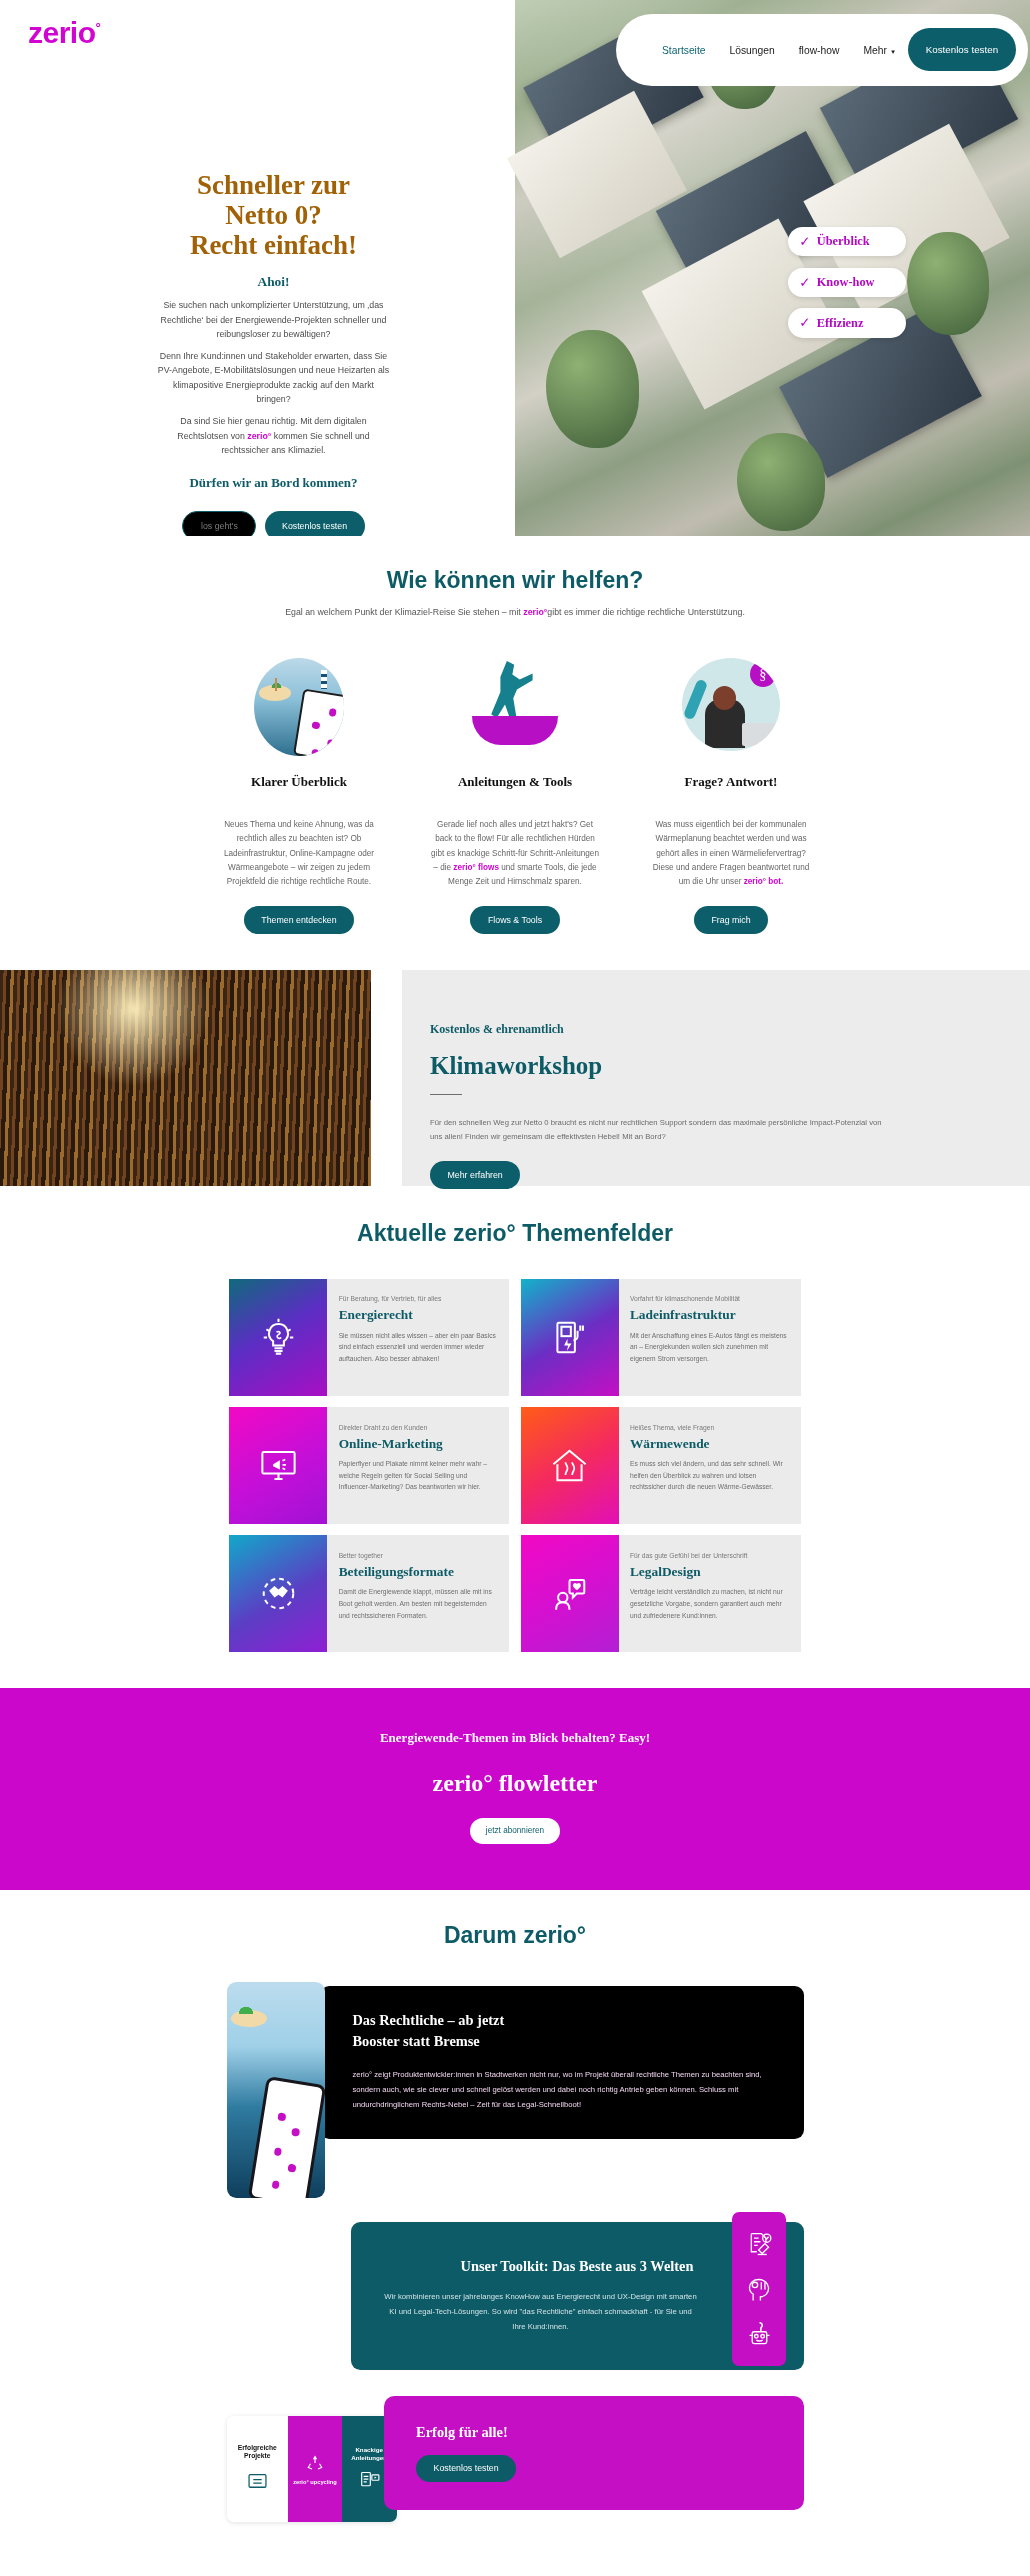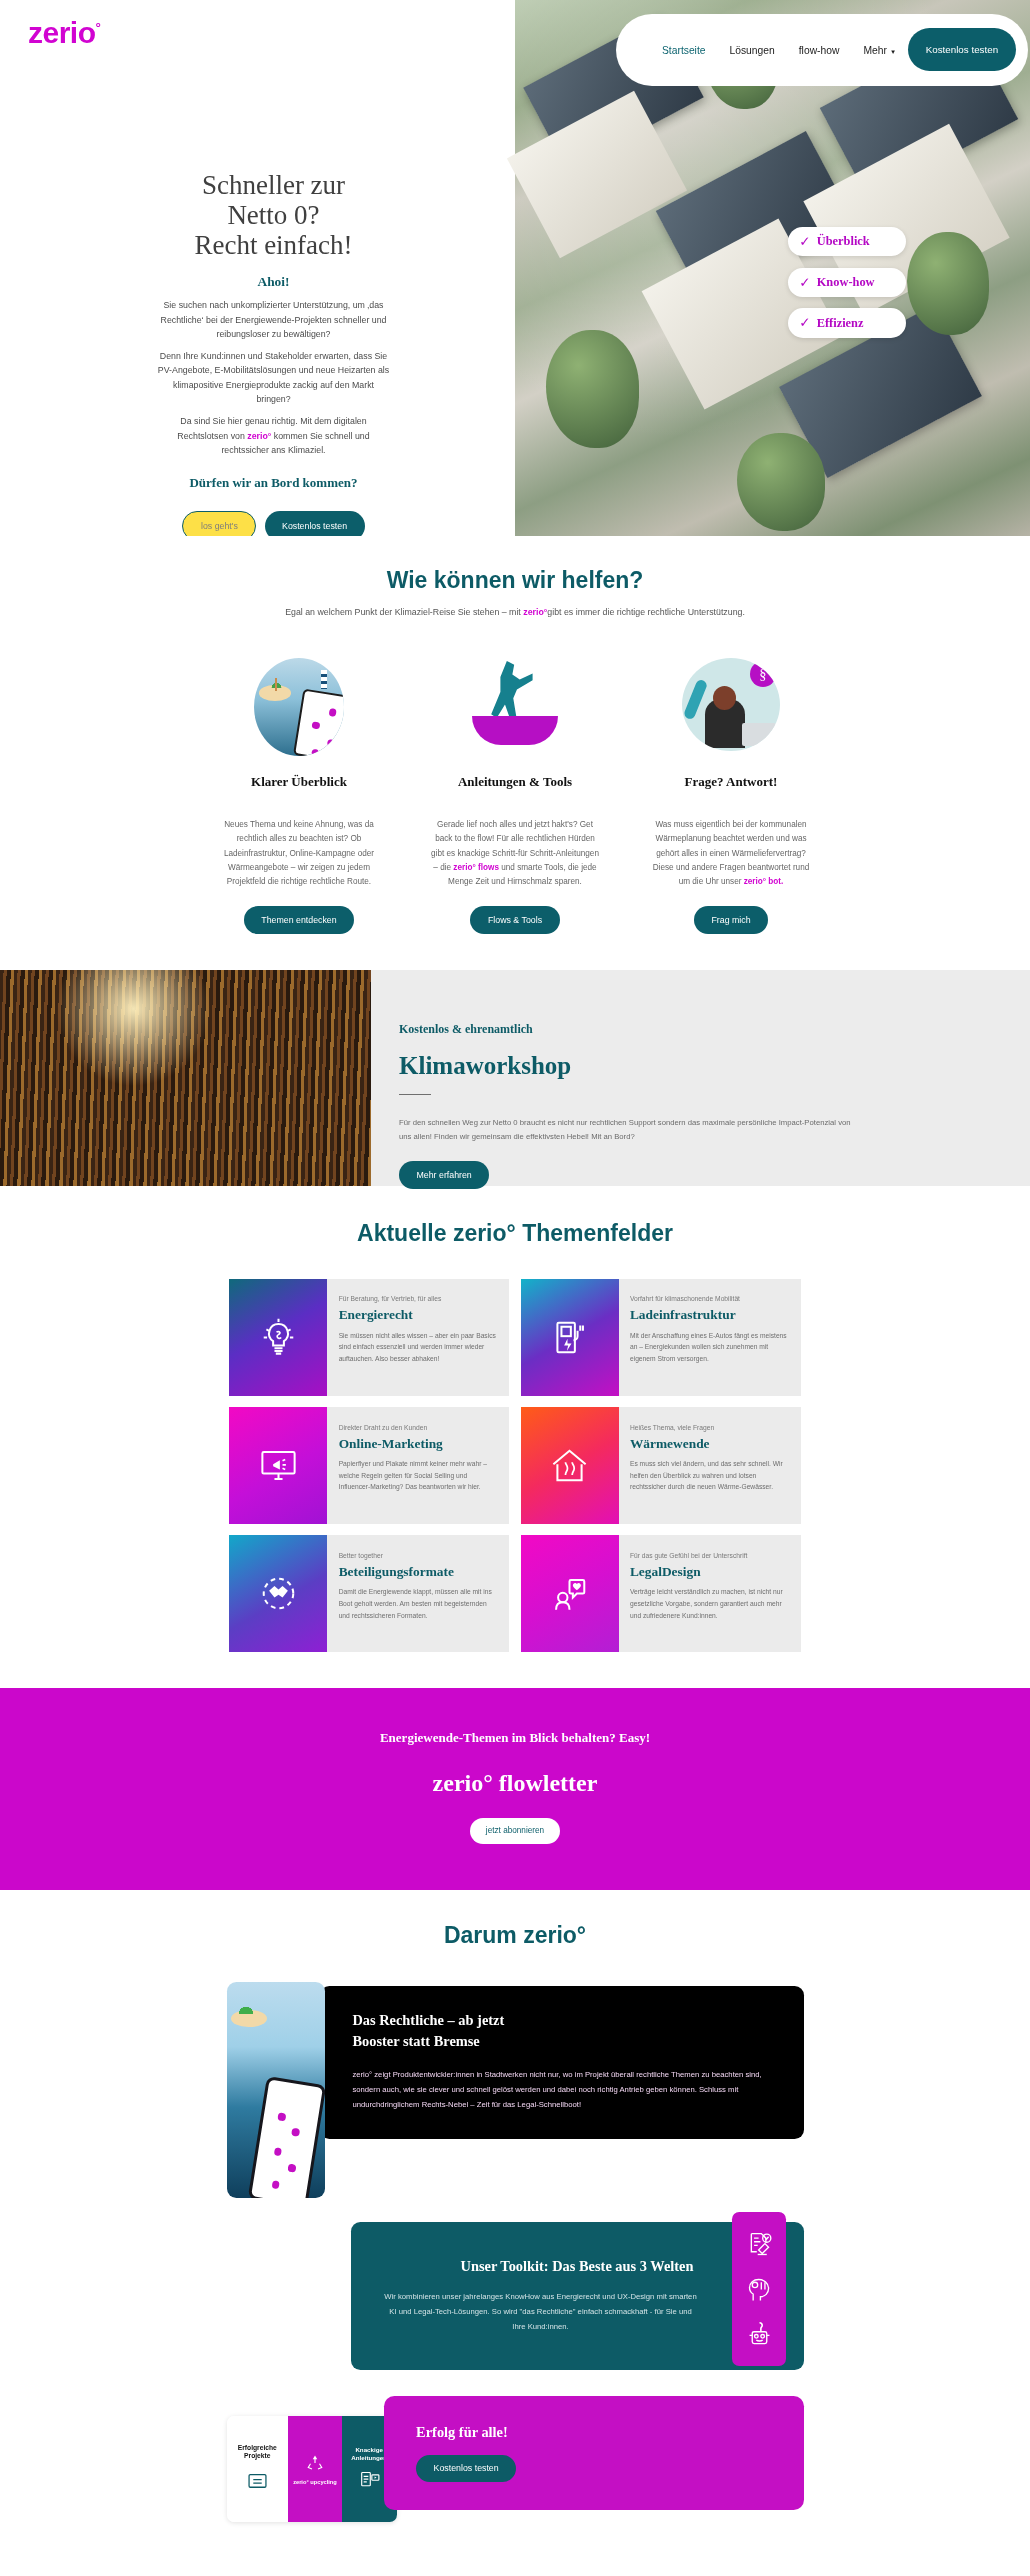--- a/index.html
+++ b/index.html
@@ -20,28 +20,28 @@
   .nav-links a.active{color:#0d6470;}
   .nav-caret{font-size:6.2px;margin-left:3.1px;color:#1b1b1b;}
   .nav-cta{position:absolute;right:12.4px;top:14.4px;height:43px;padding:0 17.5px;background:#0c5e6a;color:#fff;border:none;border-radius:21.6px;font-size:9.8px;cursor:pointer;font-family:"Liberation Sans",sans-serif;}
   .logo{position:absolute;left:28px;top:15.5px;font-size:30px;font-weight:700;color:#d104d1;letter-spacing:-0.5px;}
   .logo sup{font-size:13.4px;vertical-align:super;}
   .badges{position:absolute;left:788px;top:227px;z-index:4;}
   .badge{background:#fff;border-radius:18.5px;padding:7.2px 15.5px 7.2px 11.3px;margin-bottom:11.3px;display:flex;align-items:center;gap:6.2px;width:118px;box-shadow:0 1.5px 5.2px rgba(0,0,0,.12);}
   .badge .chk{color:#b407c4;font-size:13.4px;line-height:1;}
   .badge .txt{color:#b407c4;font-weight:700;font-size:12.4px;font-family:"Liberation Serif",serif;}
   .hero-copy{position:absolute;left:155px;top:170px;width:237px;text-align:center;}
-  .hero-copy h1{font-family:"Liberation Serif",serif;font-size:27px;line-height:1.12;color:#404040;font-weight:400;}
+  .hero-copy h1{font-family:"Liberation Serif",serif;font-size:27px;line-height:1.12;color:#a16207;font-weight:700;}
   .hero-copy h2{font-family:"Liberation Serif",serif;font-size:13.4px;color:#0d5b66;margin:13.4px 0 8.2px;font-weight:700;}
   .hero-copy p{font-size:8.8px;line-height:1.62;color:#4b4b4b;margin-bottom:8.2px;}
   .hero-copy .mag{color:#d104d1;font-weight:700;}
   .hero-copy h3{font-family:"Liberation Serif",serif;font-size:13px;color:#0d5b66;margin:17.5px 0 20.6px;font-weight:700;}
   .btn-row{display:flex;gap:8.2px;justify-content:center;}
   .btn{border-radius:20.6px;padding:8.8px 17.5px;font-size:8.8px;cursor:pointer;border:none;font-family:"Liberation Sans",sans-serif;white-space:nowrap;}
-  .btn-outline{background:#fde047;border:0.8px solid #0c5e6a;color:#7d7d7d;}
+  .btn-outline{background:#000000;border:0.8px solid #0c5e6a;color:#7d7d7d;}
   .btn-solid{background:#0c5e6a;color:#fff;}
   
   .help{padding:31px 0 36px;text-align:center;background:#fff;}
   .sec-title{font-family:Liberation Sans, sans-serif;font-size:23px;color:#0d5b66;font-weight:700;}
   .help .lead{font-size:8.8px;color:#555;margin:13.4px 0 0;}
   .help-grid{display:flex;justify-content:center;gap:46px;margin-top:41px;}
   .help-col{width:170px;text-align:center;display:flex;flex-direction:column;align-items:center;}
   .help-ill{width:103px;height:98px;margin-bottom:17.5px;position:relative;}
   .ill-a{width:90px;height:98px;border-radius:50%;background:linear-gradient(180deg,#bcd9e8 0%,#8cc0d9 42%,#2d6f8e 100%);position:relative;overflow:hidden;margin:0 auto;}
   .ill-a .isle{position:absolute;left:5.2px;top:27px;width:32px;height:15.5px;background:#f2d9a8;border-radius:50%;}
@@ -56,21 +56,21 @@
   .ill-c{width:98px;height:93px;border-radius:50%;background:#cfe7e8;position:relative;margin:0 auto;overflow:hidden;}
   .ill-c .person{position:absolute;left:23px;bottom:3.1px;width:40px;height:49px;background:#2b2b2b;border-radius:15.5px 15.5px 0 0;}
   .ill-c .head{position:absolute;left:31px;bottom:41px;width:23px;height:24px;border-radius:50%;background:#7c3f2b;}
   .ill-c .arm{position:absolute;left:8.2px;bottom:31px;width:11.3px;height:41px;background:#2fa3b3;transform:rotate(22deg);border-radius:6.2px;}
   .ill-c .laptop{position:absolute;right:4.1px;bottom:5.2px;width:34px;height:23px;background:#d9dde0;border-radius:2.1px;}
   .ill-c .bubble{position:absolute;right:4.1px;top:3.1px;width:26px;height:26px;border-radius:50%;background:#b60fc4;color:#fff;font-size:14.4px;display:flex;align-items:center;justify-content:center;font-family:"Liberation Serif",serif;}
   .help-col h3{font-family:"Liberation Serif",serif;font-size:13px;color:#111;margin-bottom:28px;font-weight:700;}
   .help-col p{font-size:8.2px;line-height:1.75;color:#666;margin-bottom:16.5px;}
   .help-col p .mag{color:#d104d1;font-weight:700;}
   
-  .workshop{display:flex;height:216px;}
+  .workshop{display:flex;height:216px;gap:31px;}
   .ws-img{width:371px;background:
     radial-gradient(circle at 36% 18%, rgba(255,240,190,.95), transparent 26%),
     repeating-linear-gradient(92deg,#3a2414 0 3.6px,#71441f 3.6px 6.7px,#2a1a0e 6.7px 10.8px,#9c6a2c 10.8px 14px);
   }
   .ws-body{flex:1;background:#ececec;padding:52px 62px 0 28px;}
   .ws-kicker{font-family:"Liberation Serif",serif;font-size:12px;color:#0d5b66;font-weight:700;}
   .ws-title{font-family:"Liberation Serif",serif;font-size:25px;color:#0d5b66;margin:15.5px 0 13.4px;font-weight:700;}
   .ws-rule{width:32px;height:1.5px;background:#6f6f6f;margin-bottom:20.6px;}
   .ws-body p{font-size:7.7px;line-height:1.9;color:#6b6b6b;max-width:453px;margin-bottom:16.5px;}
   

